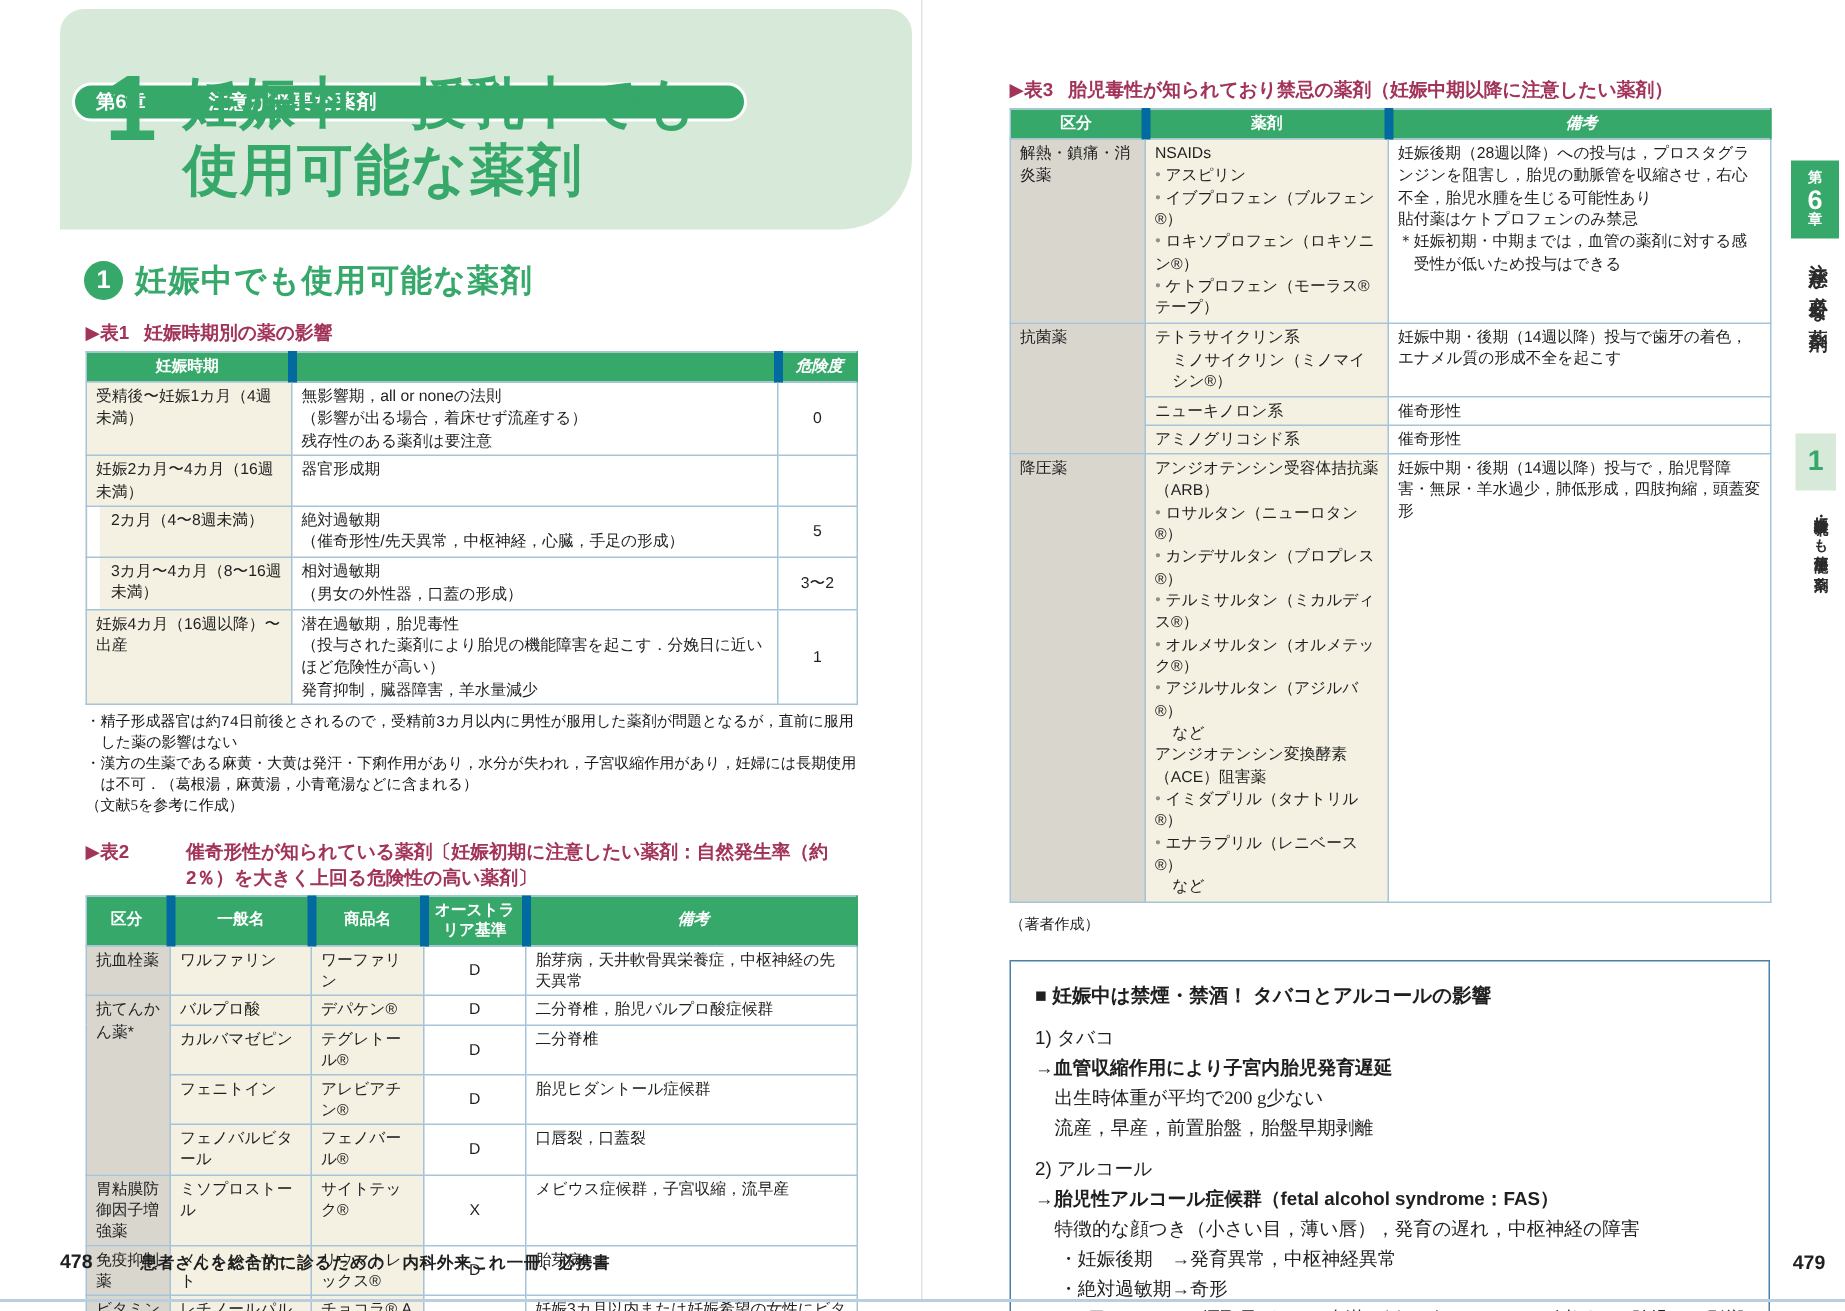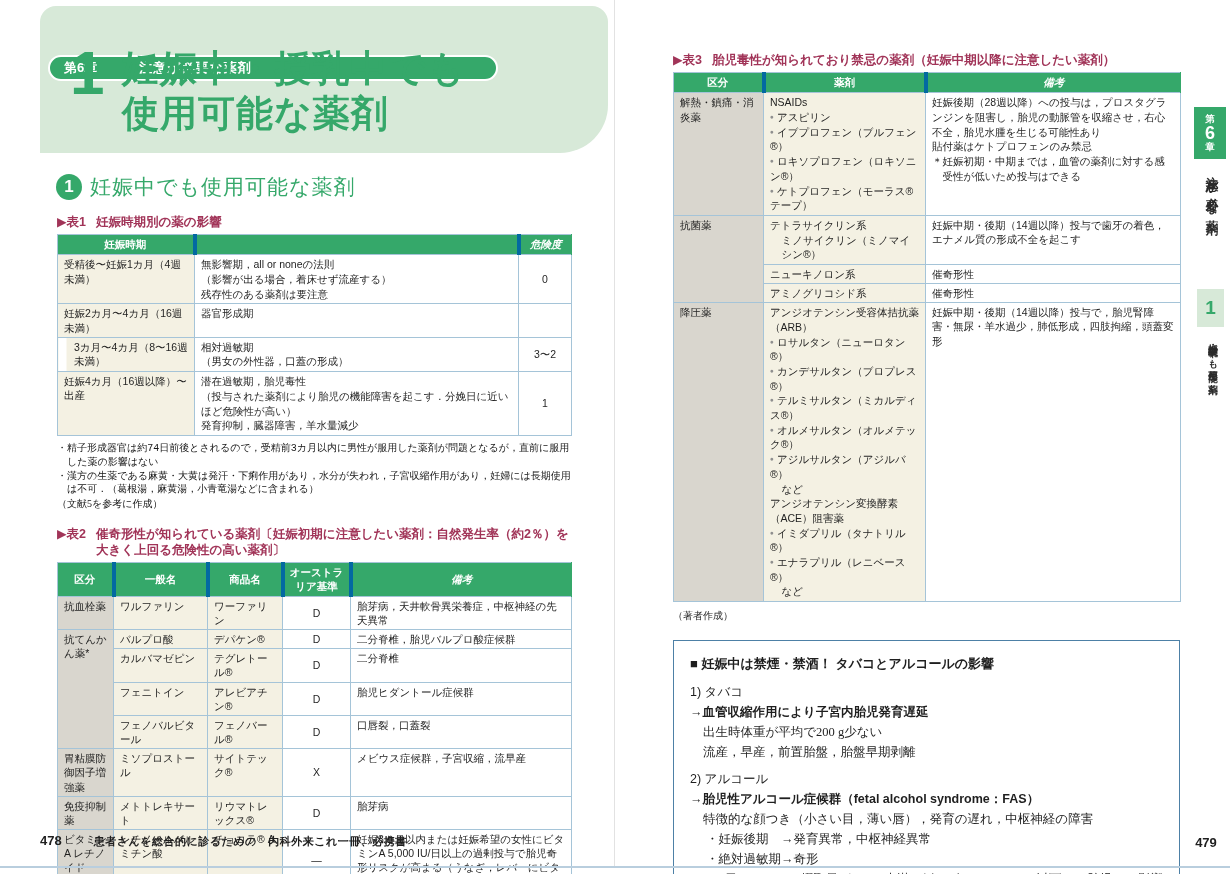--- a/index.html
+++ b/index.html
@@ -23,31 +23,31 @@
     border:2px solid #fff;border-radius:14px;display:flex;align-items:center;color:#fff;
     font-weight:bold;font-size:13px;margin-top:44px;}
   .chapter-pill .ch{margin-left:14px;}
   .chapter-pill .lb{margin-left:42px;letter-spacing:1px;}
   .big-num{position:absolute;left:30px;top:36px;font-size:62px;font-weight:bold;color:var(--green);line-height:1;}
   .main-title{position:absolute;left:82px;top:40px;font-size:37px;font-weight:bold;color:var(--green);
     line-height:1.22;letter-spacing:1px;}
   .section-heading{display:flex;align-items:center;margin:20px 0 0 16px;gap:8px;}
   .num-circle{width:26px;height:26px;border-radius:50%;background:var(--green);color:#fff;
     font-weight:bold;font-size:17px;display:flex;align-items:center;justify-content:center;}
-  .section-heading .txt{font-size:21px;font-weight:normal;color:var(--green);letter-spacing:1px;}
+  .section-heading .txt{font-size:21px;font-weight:bold;color:var(--green);letter-spacing:1px;}
 
   .tbl-caption{display:flex;margin:13px 0 4px 17px;color:var(--maroon);font-weight:bold;
     font-size:12.5px;line-height:1.3;width:514px;}
   .tbl-caption .mk{flex:0 0 auto;margin-right:10px;}
 
   .tbl-wrap{margin-left:17px;width:514px;}
   table{border-collapse:collapse;width:100%;table-layout:fixed;font-size:10.5px;}
   table{border:1px solid var(--border-blue);}
   th{background:var(--green);color:#fff;font-weight:bold;text-align:center;padding:3px 2px;
-    border-right:4px solid #0369a1;font-size:10.5px;line-height:1.25;}
+    border-right:6px solid #0369a1;font-size:10.5px;line-height:1.25;}
   th:last-child{border-right:1px solid var(--green);font-style:italic;}
   td{border:1px solid var(--border-blue);padding:2px 6px;vertical-align:top;line-height:1.35;}
   td.cream{background:var(--cream);}
   td.cat{background:var(--gray-cell);}
   td.center{text-align:center;vertical-align:middle;}
   td.sub{background:linear-gradient(90deg,#fff 0 8px,var(--cream) 8px);padding-left:16px;}
   .cl{line-height:1.4;}
   .cl.hang{padding-left:1em;text-indent:-1em;}
   .cl.ind{padding-left:1.1em;}
   .blt{display:inline-block;color:#8f8f8f;font-size:6.5px;vertical-align:2px;margin-right:3px;}
@@ -139,20 +139,28 @@
               <div class="cl "><span>残存性のある薬剤は要注意</span></div>
             </td>
             <td class="center">0</td>
           </tr>
           <tr>
             <td class="cream">妊娠2カ月〜4カ月（16週未満）</td>
             <td class="">器官形成期</td>
             <td class="center"></td>
           </tr>
           <tr>
+            <td class="sub">2カ月（4〜8週未満）</td>
+            <td class="">
+              <div class="cl "><span>絶対過敏期</span></div>
+              <div class="cl "><span>（催奇形性/先天異常，中枢神経，心臓，手足の形成）</span></div>
+            </td>
+            <td class="center">5</td>
+          </tr>
+          <tr>
             <td class="sub">3カ月〜4カ月（8〜16週未満）</td>
             <td class="">
               <div class="cl "><span>相対過敏期</span></div>
               <div class="cl "><span>（男女の外性器，口蓋の形成）</span></div>
             </td>
             <td class="center">3〜2</td>
           </tr>
           <tr>
             <td class="cream">妊娠4カ月（16週以降）〜出産</td>
             <td class="">
@@ -165,21 +173,21 @@
         </tbody>
       </table>
     </div>
 
   <div class="notes">
       <div class="note-line hang1">・精子形成器官は約74日前後とされるので，受精前3カ月以内に男性が服用した薬剤が問題となるが，直前に服用した薬の影響はない</div>
       <div class="note-line hang1">・漢方の生薬である麻黄・大黄は発汗・下痢作用があり，水分が失われ，子宮収縮作用があり，妊婦には長期使用は不可．（葛根湯，麻黄湯，小青竜湯などに含まれる）</div>
       <div class="note-line ">（文献5を参考に作成）</div>
     </div>
 
-  <div class="tbl-caption" style="margin-top:15px;">
+  <div class="tbl-caption" style="margin-top:15px;gap:28px;">
     <span class="mk">▶表2</span>
     <span>催奇形性が知られている薬剤〔妊娠初期に注意したい薬剤：自然発生率（約2％）を大きく上回る危険性の高い薬剤〕</span>
   </div>
   <div class="tbl-wrap">
       <table>
         <colgroup>
           <col style="width: 56px;">
           <col style="width: 94px;">
           <col style="width: 75px;">
           <col style="width: 68px;">

